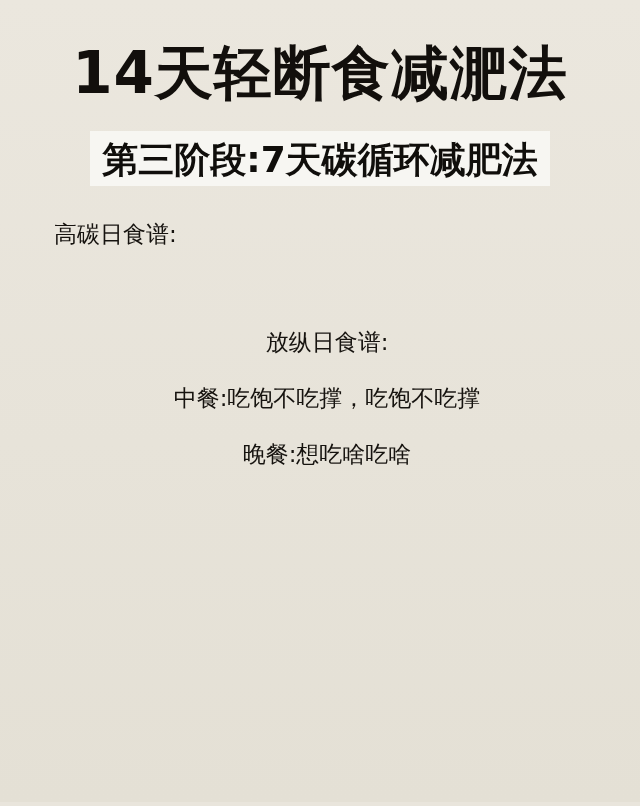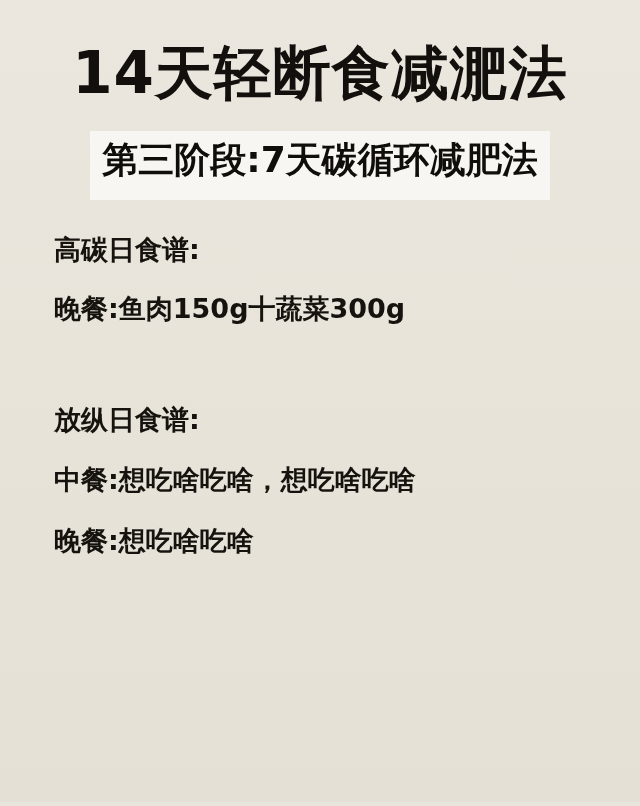--- a/index.html
+++ b/index.html
@@ -41,67 +41,67 @@
     justify-content: center;
   }
   .subtitle {
     display: inline-block;
     background: #f7f6f2;
     color: #100e0b;
     font-size: 36px;
     line-height: 1.25;
     font-weight: 700;
     font-family: "DejaVu Sans", "Liberation Sans", sans-serif;
-    padding: 6px 12px 18px 12px;
+    padding: 6px 12px 4px 12px;
     white-space: nowrap;
   }
   .body-block {
     margin-top: 34px;
     padding-left: 14px;
   }
   .line {
-    font-size: 27px;
+    font-size: 23px;
     line-height: 1.22;
-    font-weight: 700;
+    font-weight: 400;
     font-family: "DejaVu Sans", "Liberation Sans", sans-serif;
     color: #16130f;
     margin: 0 0 24px 0;
     white-space: nowrap;
   }
   .line.heading {
     margin-bottom: 26px;
   }
   .gap {
     height: 54px;
   }
   .section-two {
     margin-top: 0;
     padding-left: 14px;
   }
   .section-two .line {
     margin-bottom: 28px;
+    text-align: center;
   }
 </style>
 </head>
 <body>
 
 <div class="page">
 
   <h1 class="title">14天轻断食减淝法</h1>
 
   <div class="subtitle-wrap">
     <span class="subtitle">第三阶段:7天碳循环减肥法</span>
   </div>
 
   <div class="body-block">
     <p class="line heading">高碳日食谱:</p>
-    <p class="line">晚餐:鱼肉150g十蔬菜300g</p>
   </div>
 
   <div class="gap"></div>
 
   <div class="section-two">
     <p class="line heading">放纵日食谱:</p>
-    <p class="line">中餐:想吃啥吃啥，想吃啥吃啥</p>
+    <p class="line">中餐:吃饱不吃撑，吃饱不吃撑</p>
     <p class="line">晚餐:想吃啥吃啥</p>
   </div>
 
 </div>
 
 </body></html>

